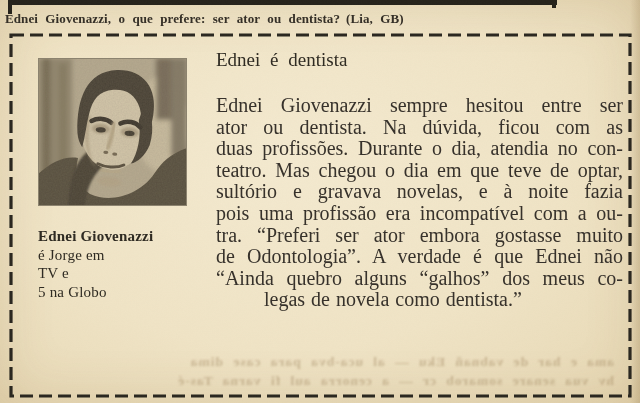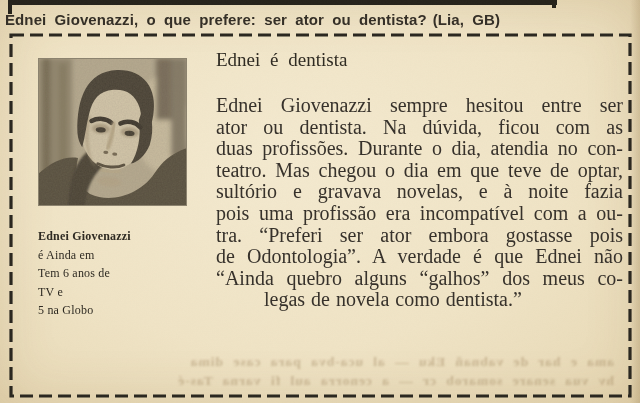--- a/index.html
+++ b/index.html
@@ -10,34 +10,34 @@
     box-shadow: inset 0 0 55px rgba(130,95,40,0.16);
     font-family:"Liberation Serif", serif;
   }
   
   .prev-bar  { position:absolute; left:8px;  top:0; width:549px; height:5px; background:#25221b; }
   .prev-tick { position:absolute; left:8px;  top:0; width:4px;  height:14px; background:#25221b; }
   .prev-tick-r { position:absolute; left:552px; top:0; width:4px; height:8px; background:#25221b; }
 
   .headline {
     position:absolute; left:5px; top:11px; width:620px;
-    font-family:Liberation Sans, sans-serif; font-weight:bold;
-    font-size:15px; color:#332e26; word-spacing:4px; letter-spacing:0.1px;
+    font-family:Liberation Serif, serif; font-weight:bold;
+    font-size:13px; color:#332e26; word-spacing:4px; letter-spacing:0.1px;
     white-space:nowrap;
   }
   .headline .asker { margin-left:6px; }
 
   .dash-border { position:absolute; left:0; top:0; pointer-events:none; }
 
   .photo { position:absolute; left:38px; top:58px; width:149px; height:148px; }
   .photo svg { display:block; }
 
   .caption {
     position:absolute; left:38px; top:227px; width:168px;
-    font-size:12px; line-height:18.5px; color:#2d2921; letter-spacing:0.2px;
+    font-size:15px; line-height:18.5px; color:#2d2921; letter-spacing:0.2px;
   }
   .caption .cap-line.b { font-weight:bold; }
 
   .title {
     position:absolute; left:216px; top:49px; margin:0;
     font-size:19px; font-weight:normal; color:#2e2a22; word-spacing:5px;
   }
 
   .body { position:absolute; left:216px; top:95px; width:407px; color:#35302a; }
   .body .line {
@@ -131,36 +131,35 @@
       </g>
 
       <rect width="149" height="148" filter="url(#pnoise)" opacity="0.55"></rect>
       <rect width="149" height="148" fill="#caba97" opacity="0.10"></rect>
       <rect x="0.5" y="0.5" width="148" height="147" fill="none" stroke="#8c836f" stroke-width="1"></rect>
     </svg>
   </div>
 
   <div class="caption">
       <div class="cap-line b">Ednei Giovenazzi</div>
-      <div class="cap-line">é Ainda em</div>
-      <div class="cap-line">Tem 6 anos de</div>
+      <div class="cap-line">é Jorge em</div>
       <div class="cap-line">TV e</div>
       <div class="cap-line">5 na Globo</div>
     </div>
 
   <h2 class="title">Ednei é dentista</h2>
 
   <div class="body">
       <div class="line">Ednei Giovenazzi sempre hesitou entre ser</div>
       <div class="line">ator ou dentista. Na dúvida, ficou com as</div>
       <div class="line">duas profissões. Durante o dia, atendia no con-</div>
       <div class="line">teatro. Mas chegou o dia em que teve de optar,</div>
       <div class="line">sultório e gravava novelas, e à noite fazia</div>
       <div class="line">pois uma profissão era incompatível com a ou-</div>
-      <div class="line">tra. “Preferi ser ator embora gostasse pois</div>
+      <div class="line">tra. “Preferi ser ator embora gostasse muito</div>
       <div class="line">de Odontologia”. A verdade é que Ednei não</div>
       <div class="line">“Ainda quebro alguns “galhos” dos meus co-</div>
       <div class="line">legas de novela como dentista.”</div>
     </div>
 
   <div class="bleed">
       <div class="bleed-line">ama e har de vabnañ Eku — al uca-bva para case dima</div>
       <div class="bleed-line">hv vua senare somarob cr — a cenorra aul fi varna Tas-é</div>
     </div>
 

